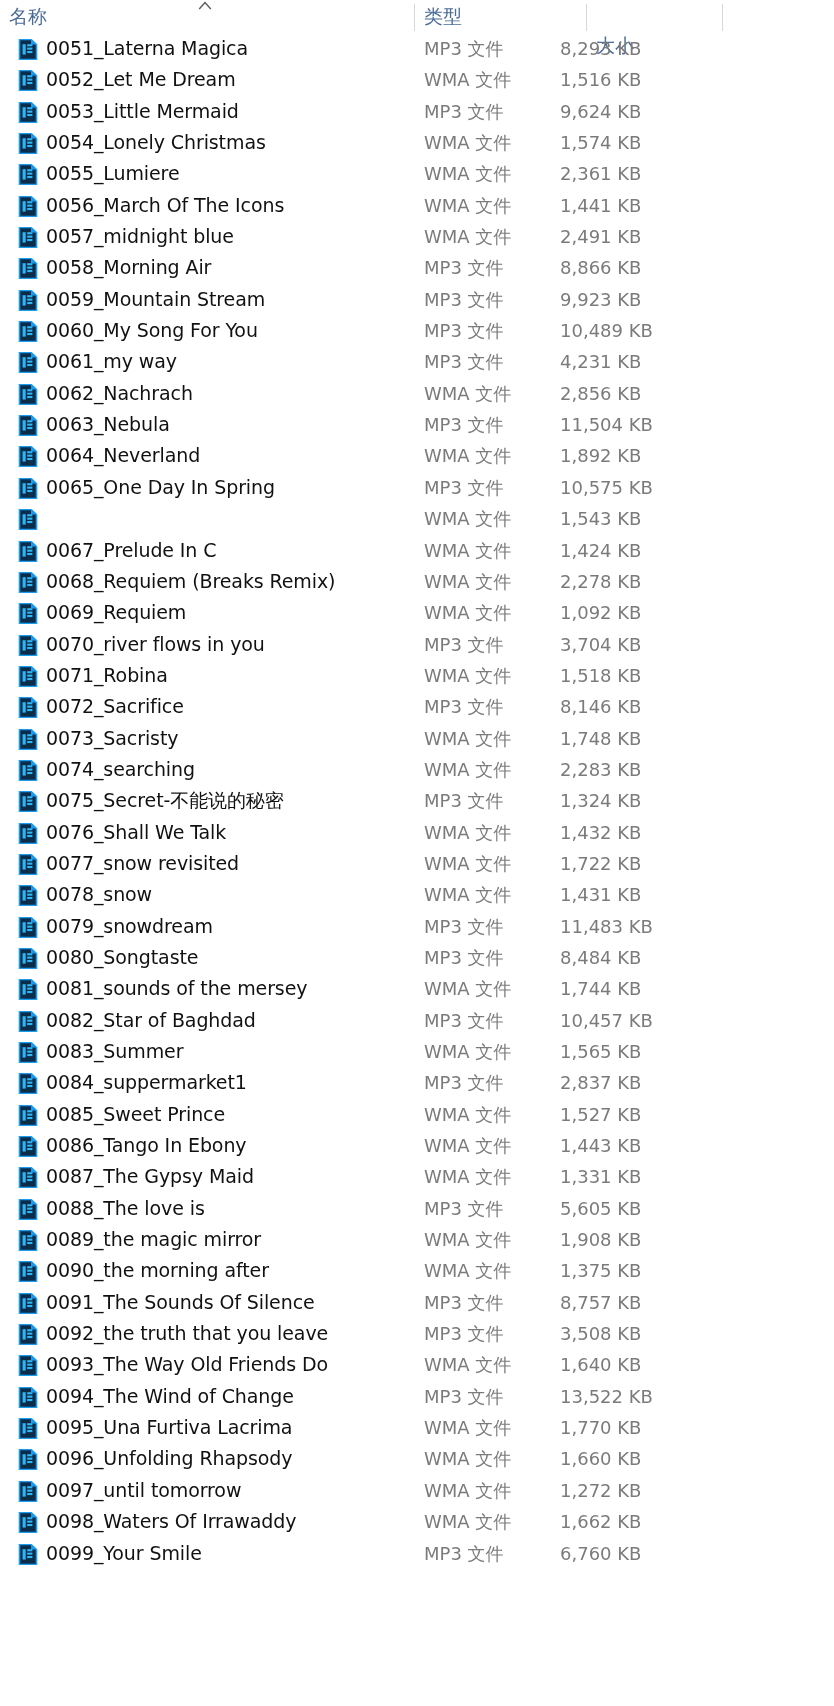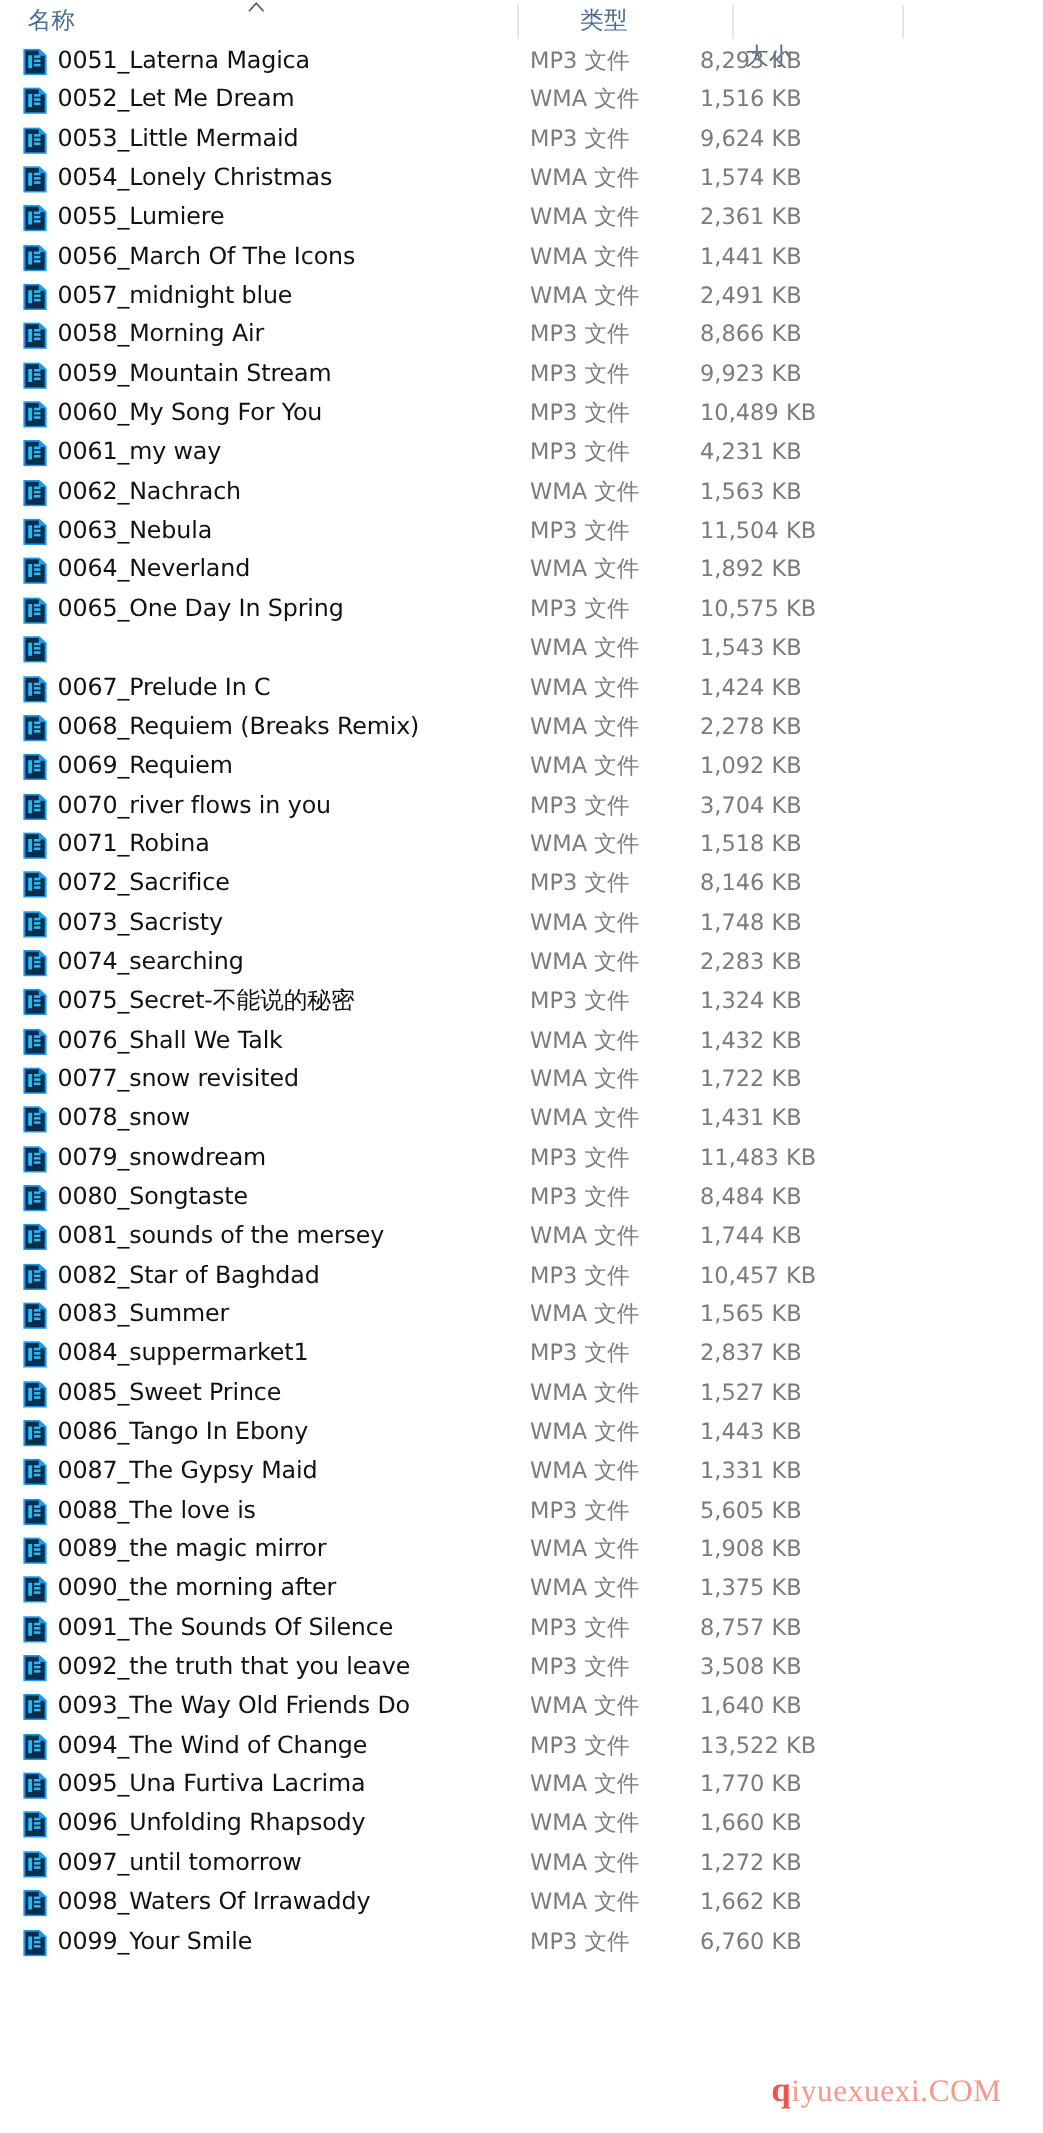--- a/index.html
+++ b/index.html
@@ -33,22 +33,22 @@
   .col-head {
     position: absolute;
     top: 0;
     height: 33px;
     line-height: 33px;
     font-size: 19px;
     color: #4a6c96;
     white-space: nowrap;
     font-family: "DejaVu Sans", "Liberation Sans", sans-serif;
   }
-  .col-head.name  { left: 22px;  }
-  .col-head.type  { left: 424px; margin-left: 40px; }
+  .col-head.name  { left: 9px;  }
+  .col-head.type  { left: 424px; }
   .col-head.size  { left: 596px; margin-top: 29px; }
 
   .col-divider {
     position: absolute;
     top: 4px;
     width: 1px;
     height: 27px;
     background: #d8d8d8;
   }
   .col-divider.d1 { left: 414px; }
@@ -333,21 +333,21 @@
             <path d="M1.5 0.5 H13 L18.5 5.6 V20.5 H1.5 Z" fill="#0b2d4a" stroke="#1a9cf0" stroke-width="1.6"></path>
             <path d="M13 0.8 V5.6 H18.3 Z" fill="#1a9cf0"></path>
             <rect x="4.6" y="5.2" width="3.1" height="10.4" fill="#2fb6f5"></rect>
             <rect x="9.2" y="5.2" width="5.2" height="2.1" fill="#2fb6f5"></rect>
             <rect x="9.2" y="8.6" width="5.2" height="2.1" fill="#2fb6f5"></rect>
             <rect x="9.2" y="12.0" width="5.2" height="2.1" fill="#2fb6f5"></rect>
           </svg>
         </span>
         <span class="cell-name">0062_Nachrach</span>
         <span class="cell-type">WMA 文件</span>
-        <span class="cell-size">1,563 KB</span>
+        <span class="cell-size">2,856 KB</span>
       </div>
       <div class="row">
         <span class="row-icon">
           <svg width="20" height="21" viewBox="0 0 20 21" xmlns="http://www.w3.org/2000/svg">
             <path d="M1.5 0.5 H13 L18.5 5.6 V20.5 H1.5 Z" fill="#0b2d4a" stroke="#1a9cf0" stroke-width="1.6"></path>
             <path d="M13 0.8 V5.6 H18.3 Z" fill="#1a9cf0"></path>
             <rect x="4.6" y="5.2" width="3.1" height="10.4" fill="#2fb6f5"></rect>
             <rect x="9.2" y="5.2" width="5.2" height="2.1" fill="#2fb6f5"></rect>
             <rect x="9.2" y="8.6" width="5.2" height="2.1" fill="#2fb6f5"></rect>
             <rect x="9.2" y="12.0" width="5.2" height="2.1" fill="#2fb6f5"></rect>
@@ -891,17 +891,14 @@
             <rect x="9.2" y="8.6" width="5.2" height="2.1" fill="#2fb6f5"></rect>
             <rect x="9.2" y="12.0" width="5.2" height="2.1" fill="#2fb6f5"></rect>
           </svg>
         </span>
         <span class="cell-name">0099_Your Smile</span>
         <span class="cell-type">MP3 文件</span>
         <span class="cell-size">6,760 KB</span>
       </div>
     </div>
 
-  <div id="watermark">
-    <span class="wm-q">q</span><span class="wm-rest">iyuexuexi.COM</span>
-  </div>
 
 </div>
 
 </body></html>

